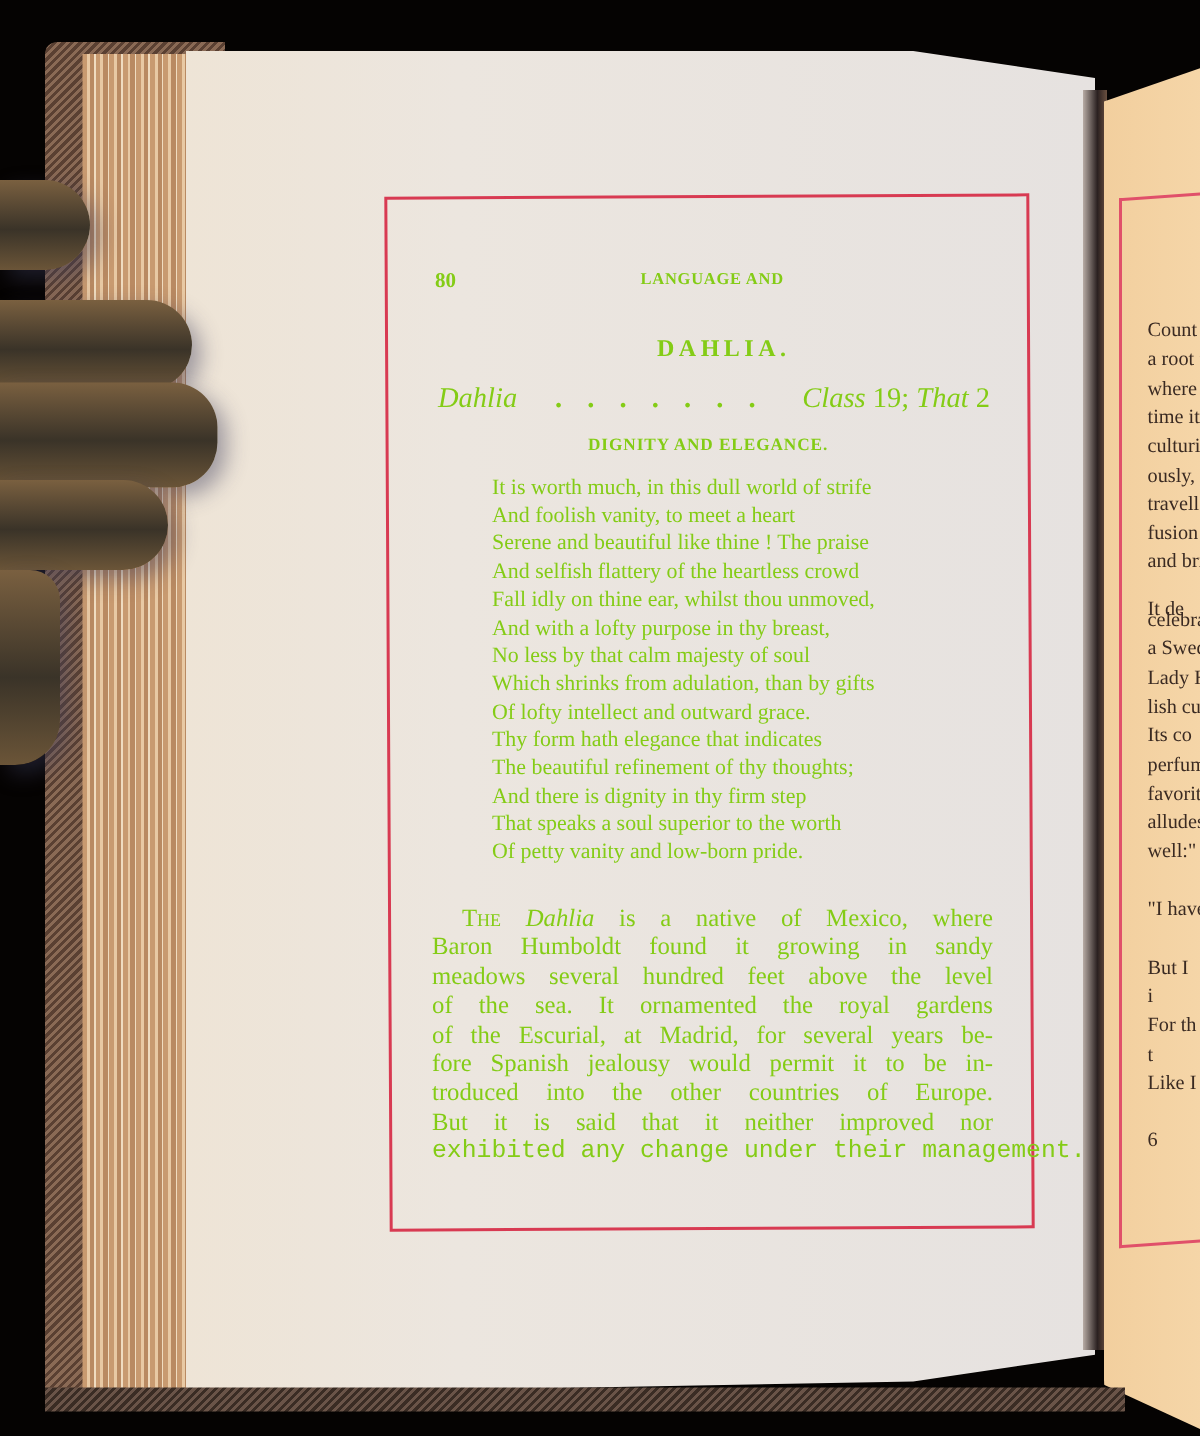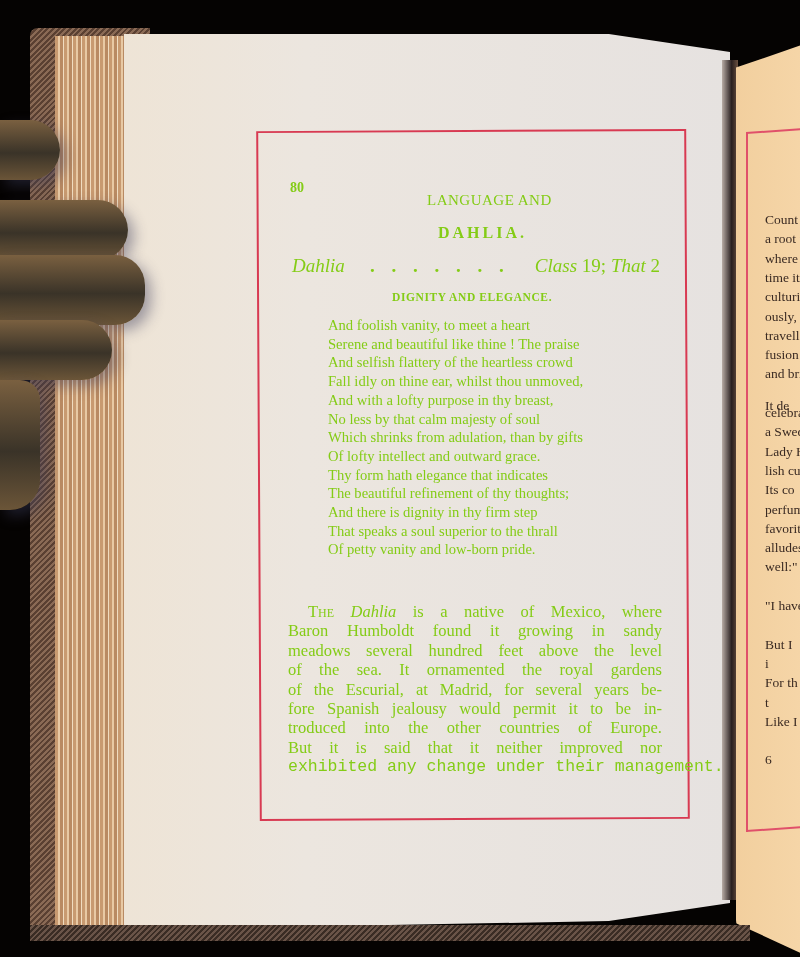--- a/index.html
+++ b/index.html
@@ -9,21 +9,21 @@
   .fore-edge{position:absolute;left:55px;top:36px;width:70px;height:893px;background:repeating-linear-gradient(90deg,#c89a70 0 3px,#e8c9a4 3px 5px,#b98a62 5px 8px,#f0dcc0 8px 9px);}
   .left-page{position:absolute;left:124px;top:34px;width:606px;height:896px;background:linear-gradient(90deg,#eee4d6 0%,#ece6df 30%,#e6e2e0 100%);border-radius:0 0 0 0;clip-path:polygon(0 0,80% 0,100% 2%,100% 97%,80% 99%,0 100%);}
   .gutter{position:absolute;left:722px;top:60px;width:16px;height:840px;background:linear-gradient(90deg,#b8aca5,#2a2020 60%,#6a5040);}
   .right-page{position:absolute;left:736px;top:40px;width:80px;height:920px;background:linear-gradient(90deg,#f2cf9e,#f6d7aa);border-radius:0 0 0 40px;clip-path:polygon(0 3%,100% 0,100% 100%,0 96%);}
   .clamp{position:absolute;left:0;top:120px;width:150px;height:390px;}
   .clamp .seg{position:absolute;border-radius:0 30px 30px 0;background:linear-gradient(180deg,#7a6040,#3a3328 55%,#6b5538);box-shadow:6px 6px 14px rgba(60,60,90,.45);}
   .frame{position:absolute;left:258px;top:130px;width:430px;height:690px;border:2px solid #d83a52;box-sizing:border-box;transform:rotate(-0.3deg);}
   .rframe{position:absolute;left:746px;top:130px;width:60px;height:700px;border-left:2px solid #e0506a;border-top:2px solid #e0506a;border-bottom:2px solid #e0506a;box-sizing:border-box;transform:skewY(-4deg);}
   .txt{position:absolute;color:#84cc16;white-space:nowrap;}
   .page-num{left:290px;top:180px;font-size:14px;font-weight:bold;}
-  .running{left:427px;top:192px;font-size:15px;letter-spacing:.5px;font-weight:normal;}
+  .running{left:427px;top:180px;font-size:11px;letter-spacing:.5px;font-weight:bold;}
   .title{left:438px;top:224px;font-size:16px;font-weight:bold;letter-spacing:3px;}
   .classline{left:292px;top:255px;width:368px;font-size:19px;display:flex;justify-content:space-between;}
   .classline .it{font-style:italic;}
   .subtitle{left:392px;top:291px;font-size:11.5px;font-weight:bold;letter-spacing:.6px;}
   .poem{left:328px;top:316px;font-size:14.6px;line-height:18.7px;}
   .poem div{white-space:nowrap;}
   .prose{left:288px;top:602px;font-size:16.5px;line-height:19.4px;width:374px;}
   .prose div{text-align:justify;text-align-last:justify;white-space:nowrap;}
   .prose div.last{text-align-last:left;font-family:Liberation Mono, monospace;}
   .sc{font-variant:small-caps;}
@@ -61,32 +61,33 @@
     <span class="it">Class</span>
     <span>19;</span>
     <span class="it">That</span>
     <span>2</span>
   </span>
 </div>
 
 <div class="txt subtitle">DIGNITY AND ELEGANCE.</div>
 
 <div class="txt poem">
+  <div>It is worth much, in this dull world of strife</div>
   <div>And foolish vanity, to meet a heart</div>
   <div>Serene and beautiful like thine !   The praise</div>
   <div>And selfish flattery of the heartless crowd</div>
   <div>Fall idly on thine ear, whilst thou unmoved,</div>
   <div>And with a lofty purpose in thy breast,</div>
   <div>No less by that calm majesty of soul</div>
   <div>Which shrinks from adulation, than by gifts</div>
   <div>Of lofty intellect and outward grace.</div>
   <div>Thy form hath elegance that indicates</div>
   <div>The beautiful refinement of thy thoughts;</div>
   <div>And there is dignity in thy firm step</div>
-  <div>That speaks a soul superior to the thrall</div>
+  <div>That speaks a soul superior to the worth</div>
   <div>Of petty vanity and low-born pride.</div>
 </div>
 
 <div class="txt prose">
   <div style="padding-left:20px;">
     <span class="sc">The</span>
     <i>Dahlia</i><span> is a native of Mexico, where</span>
   </div>
   <div>Baron Humboldt found it growing in sandy</div>
   <div>meadows several hundred feet above the level</div>

